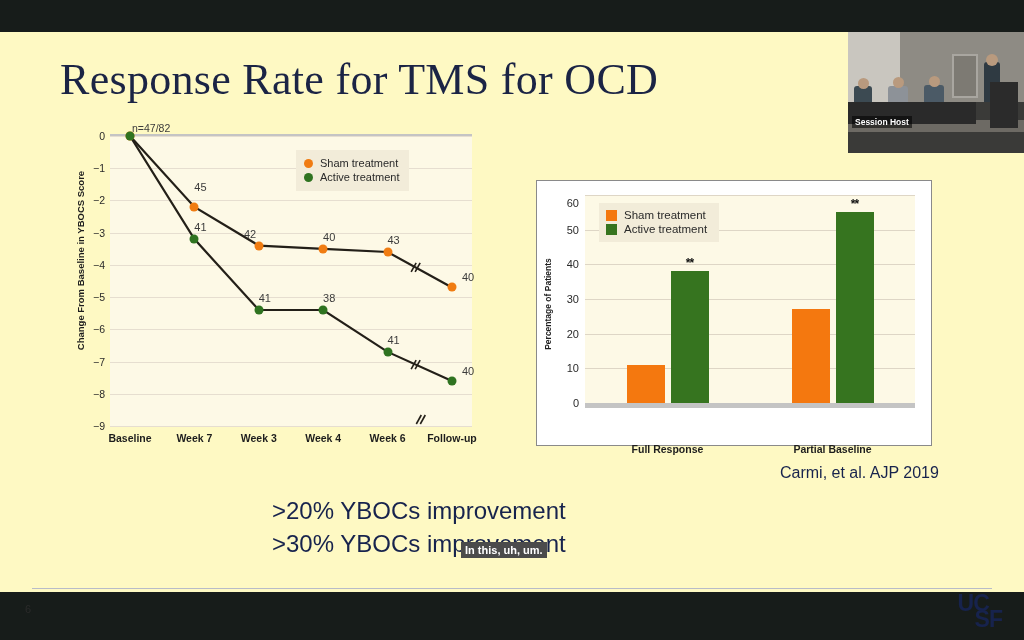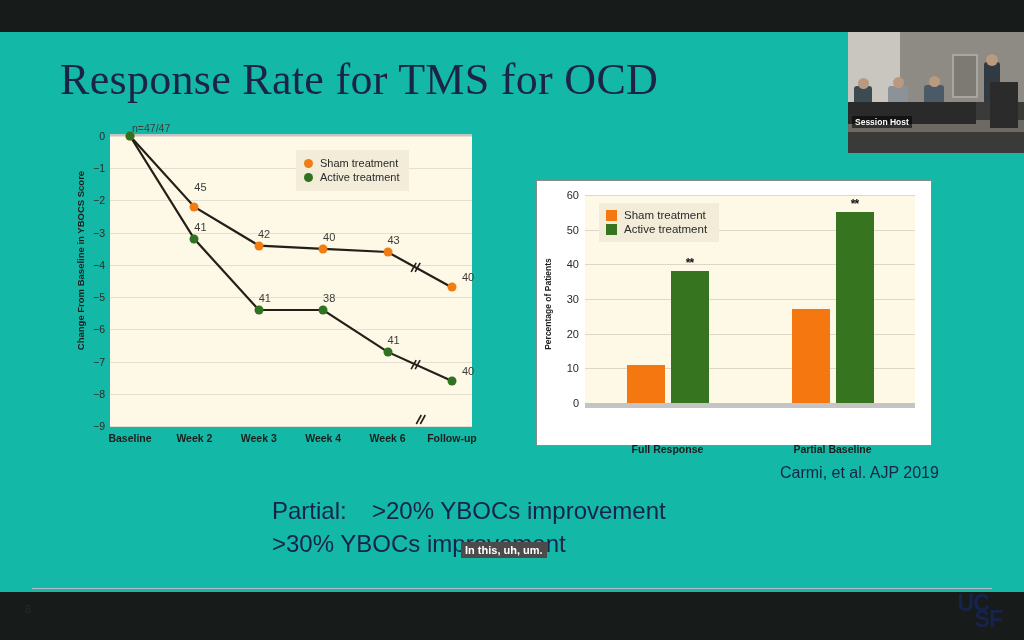--- a/index.html
+++ b/index.html
@@ -4,21 +4,21 @@
 <style>
   html,body{margin:0;padding:0;background:#000;}
   body{width:1024px;height:640px;font-family:"Liberation Sans",sans-serif;overflow:hidden;}
   .screen{position:relative;width:1024px;height:640px;background:#171c1a;}
 
   
   .bar-top{position:absolute;left:0;top:0;width:1024px;height:32px;background:#171c1a;}
   .bar-bottom{position:absolute;left:0;top:592px;width:1024px;height:48px;background:#171c1a;}
 
   
-  .slide{position:absolute;left:0;top:32px;width:1024px;height:560px;background:#14b8a6;}
+  .slide{position:absolute;left:0;top:32px;width:1024px;height:560px;background:#fef9c3;}
 
   .slide-title{
     position:absolute;left:60px;top:22px;width:800px;
     font-family:"Liberation Serif",serif;font-size:44px;font-weight:400;
     color:#1b2445;letter-spacing:.3px;white-space:nowrap;
   }
 
   
   .line-panel{position:absolute;left:78px;top:98px;width:400px;height:320px;}
   .lp-ylabel{
@@ -154,58 +154,58 @@
           <div class="lp-ytick" style="top: 161.111px;">−5</div>
           <div class="lp-grid" style="top: 193.333px;"></div>
           <div class="lp-ytick" style="top: 193.333px;">−6</div>
           <div class="lp-grid" style="top: 225.556px;"></div>
           <div class="lp-ytick" style="top: 225.556px;">−7</div>
           <div class="lp-grid" style="top: 257.778px;"></div>
           <div class="lp-ytick" style="top: 257.778px;">−8</div>
           <div class="lp-grid" style="top: 290px;"></div>
           <div class="lp-ytick" style="top: 290px;">−9</div>
           <div class="lp-xtick" style="left: 20px;">Baseline</div>
-          <div class="lp-xtick" style="left: 84.4px;">Week 2</div>
+          <div class="lp-xtick" style="left: 84.4px;">Week 7</div>
           <div class="lp-xtick" style="left: 148.8px;">Week 3</div>
           <div class="lp-xtick" style="left: 213.2px;">Week 4</div>
           <div class="lp-xtick" style="left: 277.6px;">Week 6</div>
           <div class="lp-xtick" style="left: 342px;">Follow-up</div>
           <svg width="362" height="290" style="position: absolute; left: 0px; top: 0px;">
             <polyline points="20,0 84.4,70.8888888888889 148.8,109.55555555555556 213.20000000000002,112.77777777777779 277.6,116 342,151.44444444444446" fill="none" stroke="#231f18" stroke-width="2.2"></polyline>
             <polyline points="20,0 84.4,103.11111111111111 148.8,174.00000000000003 213.20000000000002,174.00000000000003 277.6,215.88888888888889 342,244.88888888888889" fill="none" stroke="#231f18" stroke-width="2.2"></polyline>
             <line x1="301.148" y1="135.88666666666668" x2="306.148" y2="126.88666666666668" stroke="#231f18" stroke-width="1.6"></line>
             <line x1="305.148" y1="135.88666666666668" x2="310.148" y2="126.88666666666668" stroke="#231f18" stroke-width="1.6"></line>
             <line x1="301.148" y1="233.0688888888889" x2="306.148" y2="224.0688888888889" stroke="#231f18" stroke-width="1.6"></line>
             <line x1="305.148" y1="233.0688888888889" x2="310.148" y2="224.0688888888889" stroke="#231f18" stroke-width="1.6"></line>
             <line x1="306.3" y1="288" x2="311.3" y2="279" stroke="#231f18" stroke-width="1.6"></line>
             <line x1="310.3" y1="288" x2="315.3" y2="279" stroke="#231f18" stroke-width="1.6"></line>
           </svg>
           <div class="lp-dot sham" style="left: 20px; top: 0px;"></div>
           <div class="lp-dot sham" style="left: 84.4px; top: 70.8889px;"></div>
           <div class="lp-vlabel" style="left: 90.4px; top: 57px; text-align: center;">45</div>
           <div class="lp-dot sham" style="left: 148.8px; top: 109.556px;"></div>
-          <div class="lp-vlabel" style="left: 154px; top: 103.556px;">42</div>
+          <div class="lp-vlabel" style="left: 140px; top: 103.556px;">42</div>
           <div class="lp-dot sham" style="left: 213.2px; top: 112.778px;"></div>
           <div class="lp-vlabel" style="left: 219.2px; top: 106.778px;">40</div>
           <div class="lp-dot sham" style="left: 277.6px; top: 116px;"></div>
           <div class="lp-vlabel" style="left: 283.6px; top: 110px;">43</div>
           <div class="lp-dot sham" style="left: 342px; top: 151.444px;"></div>
           <div class="lp-vlabel" style="left: 358px; top: 147.444px;">40</div>
           <div class="lp-dot active" style="left: 20px; top: 0px;"></div>
           <div class="lp-dot active" style="left: 84.4px; top: 103.111px;"></div>
           <div class="lp-vlabel" style="left: 90.4px; top: 97.1111px;">41</div>
           <div class="lp-dot active" style="left: 148.8px; top: 174px;"></div>
           <div class="lp-vlabel" style="left: 154.8px; top: 168px;">41</div>
           <div class="lp-dot active" style="left: 213.2px; top: 174px;"></div>
           <div class="lp-vlabel" style="left: 219.2px; top: 168px;">38</div>
           <div class="lp-dot active" style="left: 277.6px; top: 215.889px;"></div>
           <div class="lp-vlabel" style="left: 283.6px; top: 209.889px;">41</div>
           <div class="lp-dot active" style="left: 342px; top: 244.889px;"></div>
           <div class="lp-vlabel" style="left: 358px; top: 240.889px;">40</div>
-          <div class="lp-nlabel" style="left: 28px; top: -14px;">n=47/47</div>
+          <div class="lp-nlabel" style="left: 28px; top: -14px;">n=47/82</div>
         </div>
       <div class="lp-legend" id="lp-legend">
           <div class="row">
             <span class="sw" style="background: rgb(240, 124, 18);"></span>
             <span class="lb">Sham treatment</span>
           </div>
           <div class="row">
             <span class="sw" style="background: rgb(47, 115, 32);"></span>
             <span class="lb">Active treatment</span>
           </div>
@@ -223,21 +223,21 @@
           <div class="bp-ytick" style="top: 173.333px; text-align: center;">10</div>
           <div class="bp-grid" style="top: 138.667px;"></div>
           <div class="bp-ytick" style="top: 138.667px;">20</div>
           <div class="bp-grid" style="top: 104px;"></div>
           <div class="bp-ytick" style="top: 104px; margin-left: 8px;">30</div>
           <div class="bp-grid" style="top: 69.3333px;"></div>
           <div class="bp-ytick" style="top: 69.3333px;">40</div>
           <div class="bp-grid" style="top: 34.6667px;"></div>
           <div class="bp-ytick" style="top: 34.6667px; text-align: right;">50</div>
           <div class="bp-grid" style="top: 0px;"></div>
-          <div class="bp-ytick" style="top: 0px; padding-left: 26px;">60</div>
+          <div class="bp-ytick" style="top: 8px; padding-left: 26px;">60</div>
           <div class="bp-bar sham" style="left: 41.5px; width: 38px; height: 38.1333px;"></div>
           <div class="bp-bar active" style="left: 85.5px; width: 38px; height: 131.733px;"></div>
           <div class="bp-star" style="left: 104.5px; top: 75.2667px;">**</div>
           <div class="bp-xtick" style="left: 82.5px;">Full Response</div>
           <div class="bp-bar sham" style="left: 206.5px; width: 38px; height: 93.6px;"></div>
           <div class="bp-bar active" style="left: 250.5px; width: 38px; height: 190.667px;"></div>
           <div class="bp-star" style="left: 269.5px; top: 16.3333px;">**</div>
           <div class="bp-xtick" style="left: 247.5px;">Partial Baseline</div>
         </div>
       <div class="bp-base"></div>
@@ -250,21 +250,20 @@
             <span class="sw" style="background: rgb(54, 116, 31);"></span>
             <span class="lb">Active treatment</span>
           </div>
         </div>
     </div>
 
     <div class="citation">Carmi, et al. AJP 2019</div>
 
     <div class="deflines">
       <div class="defrow">
-        <span class="k">Partial:</span>
         <span>&gt;20% YBOCs improvement</span>
       </div>
       <div class="defrow">
         <span>&gt;30% YBOCs improvement</span>
       </div>
     </div>
 
     <div class="hr"></div>
     <div class="pagenum">6</div>
     <div class="ucsf">

